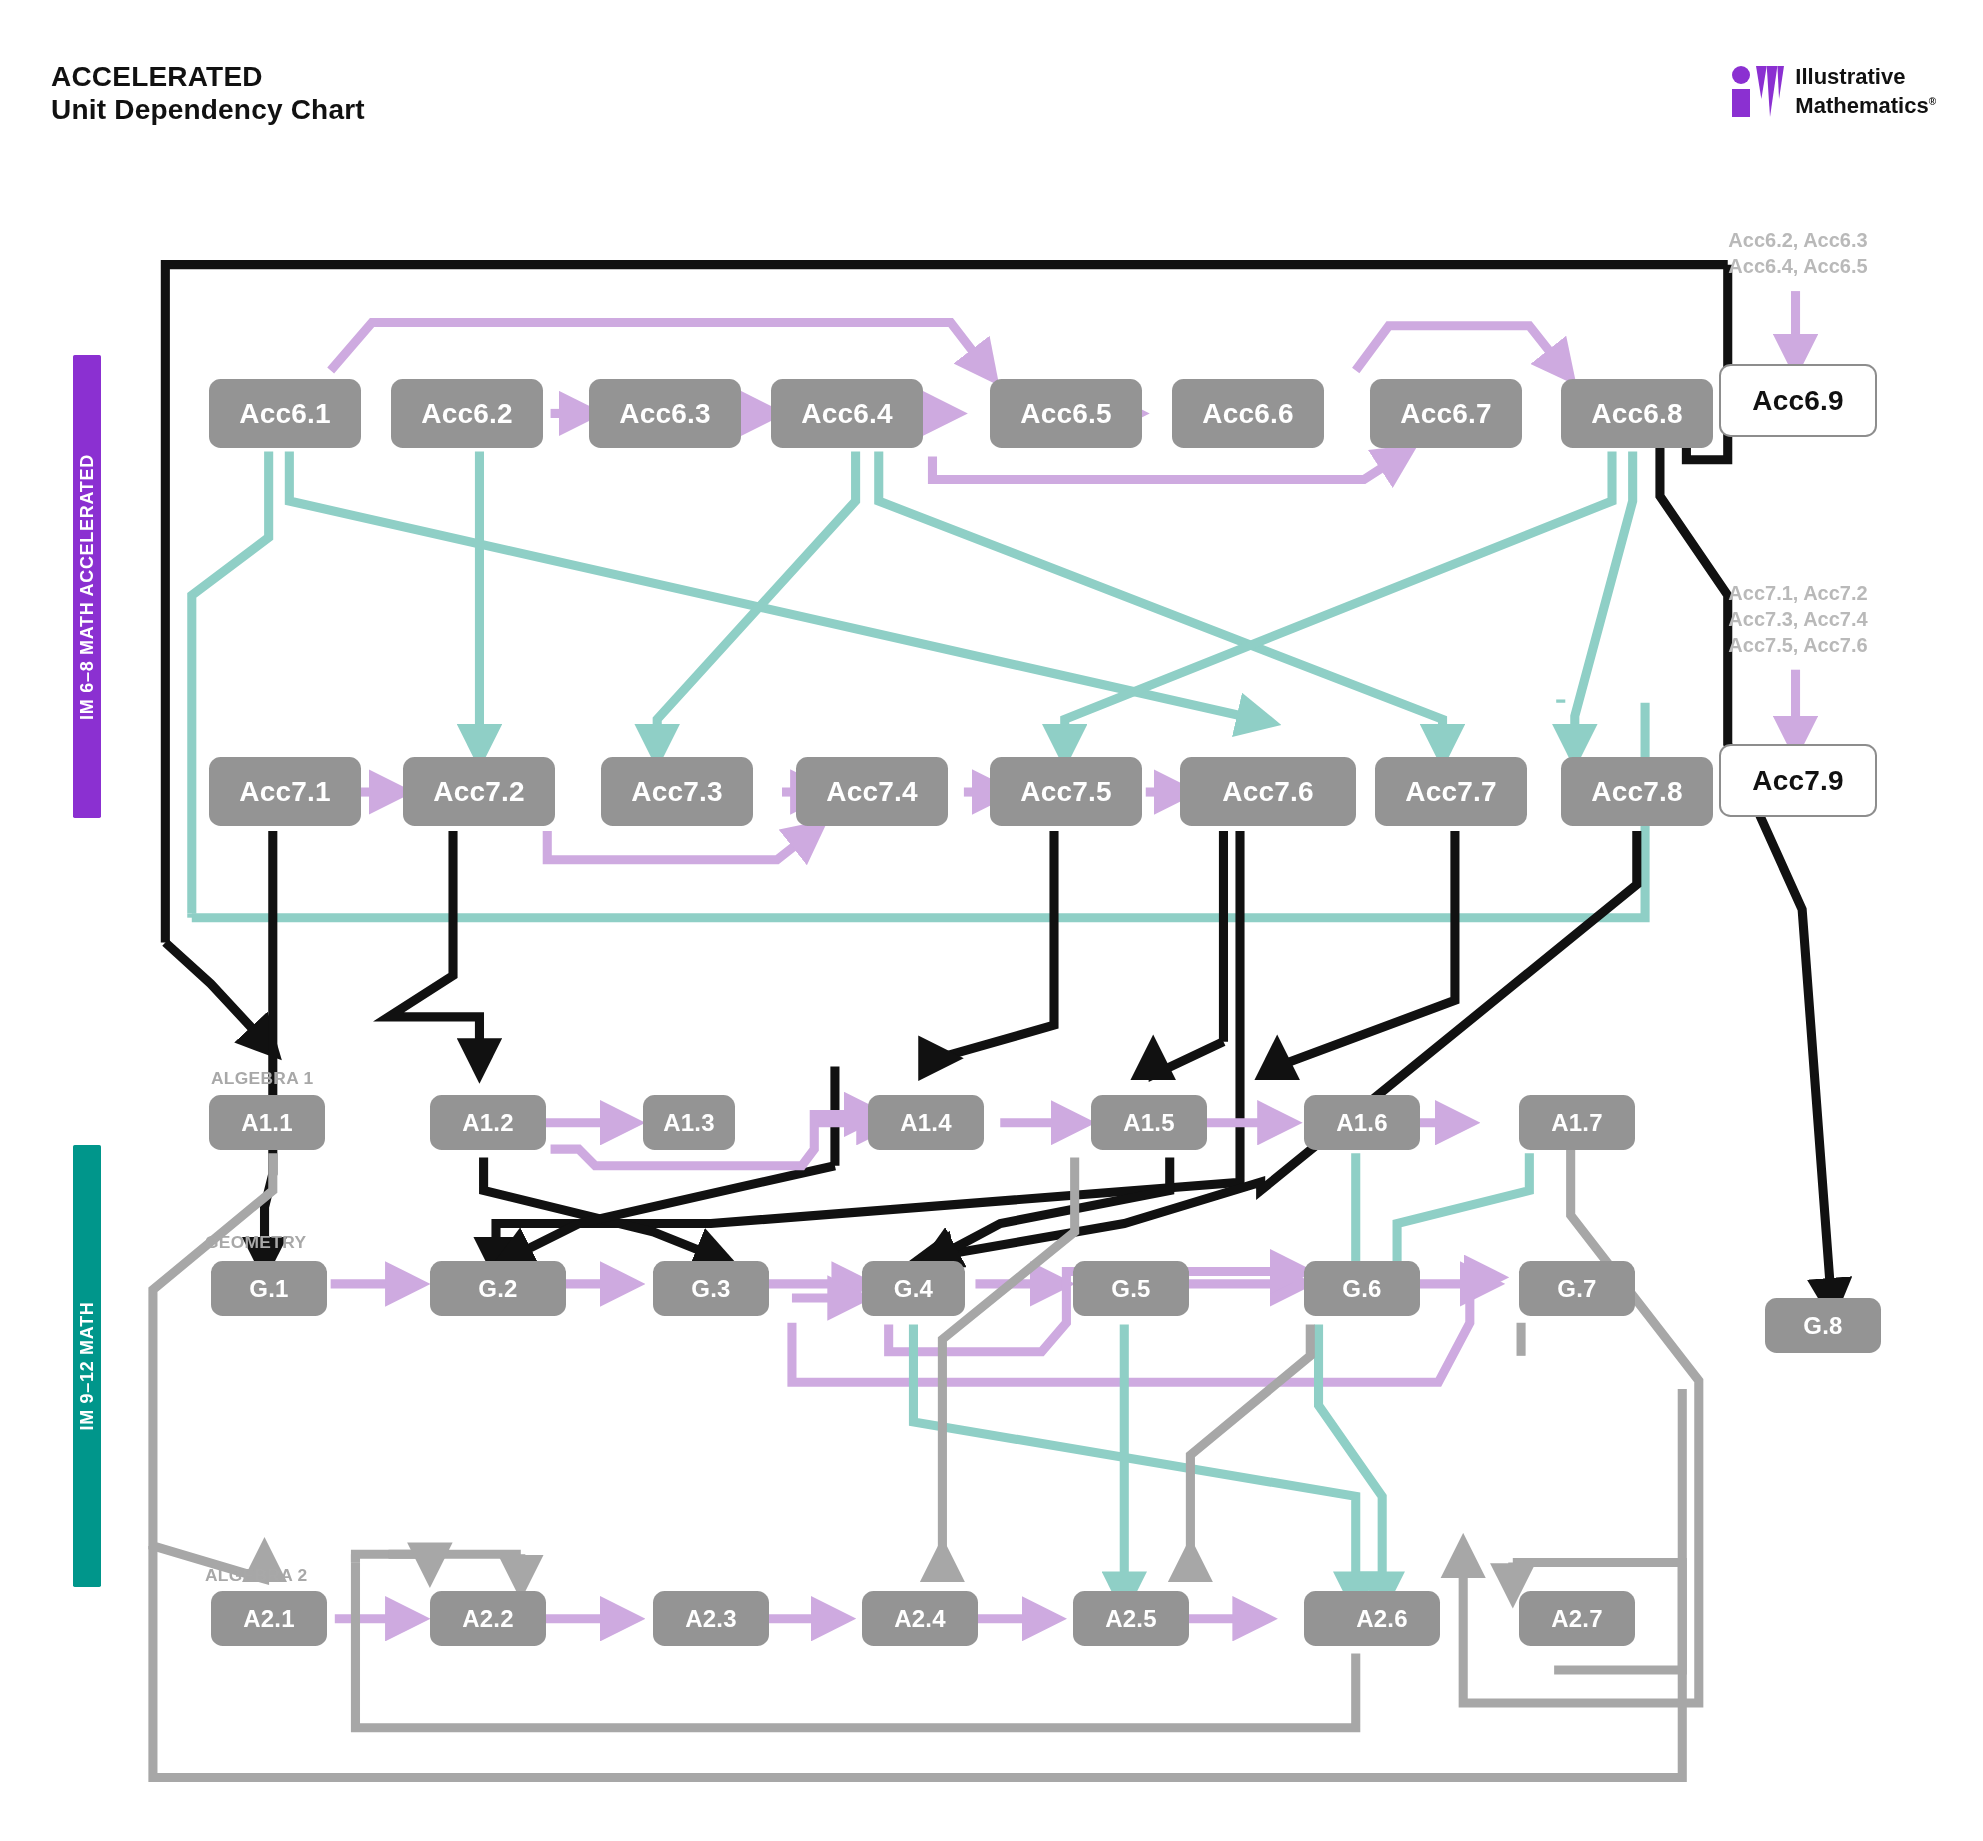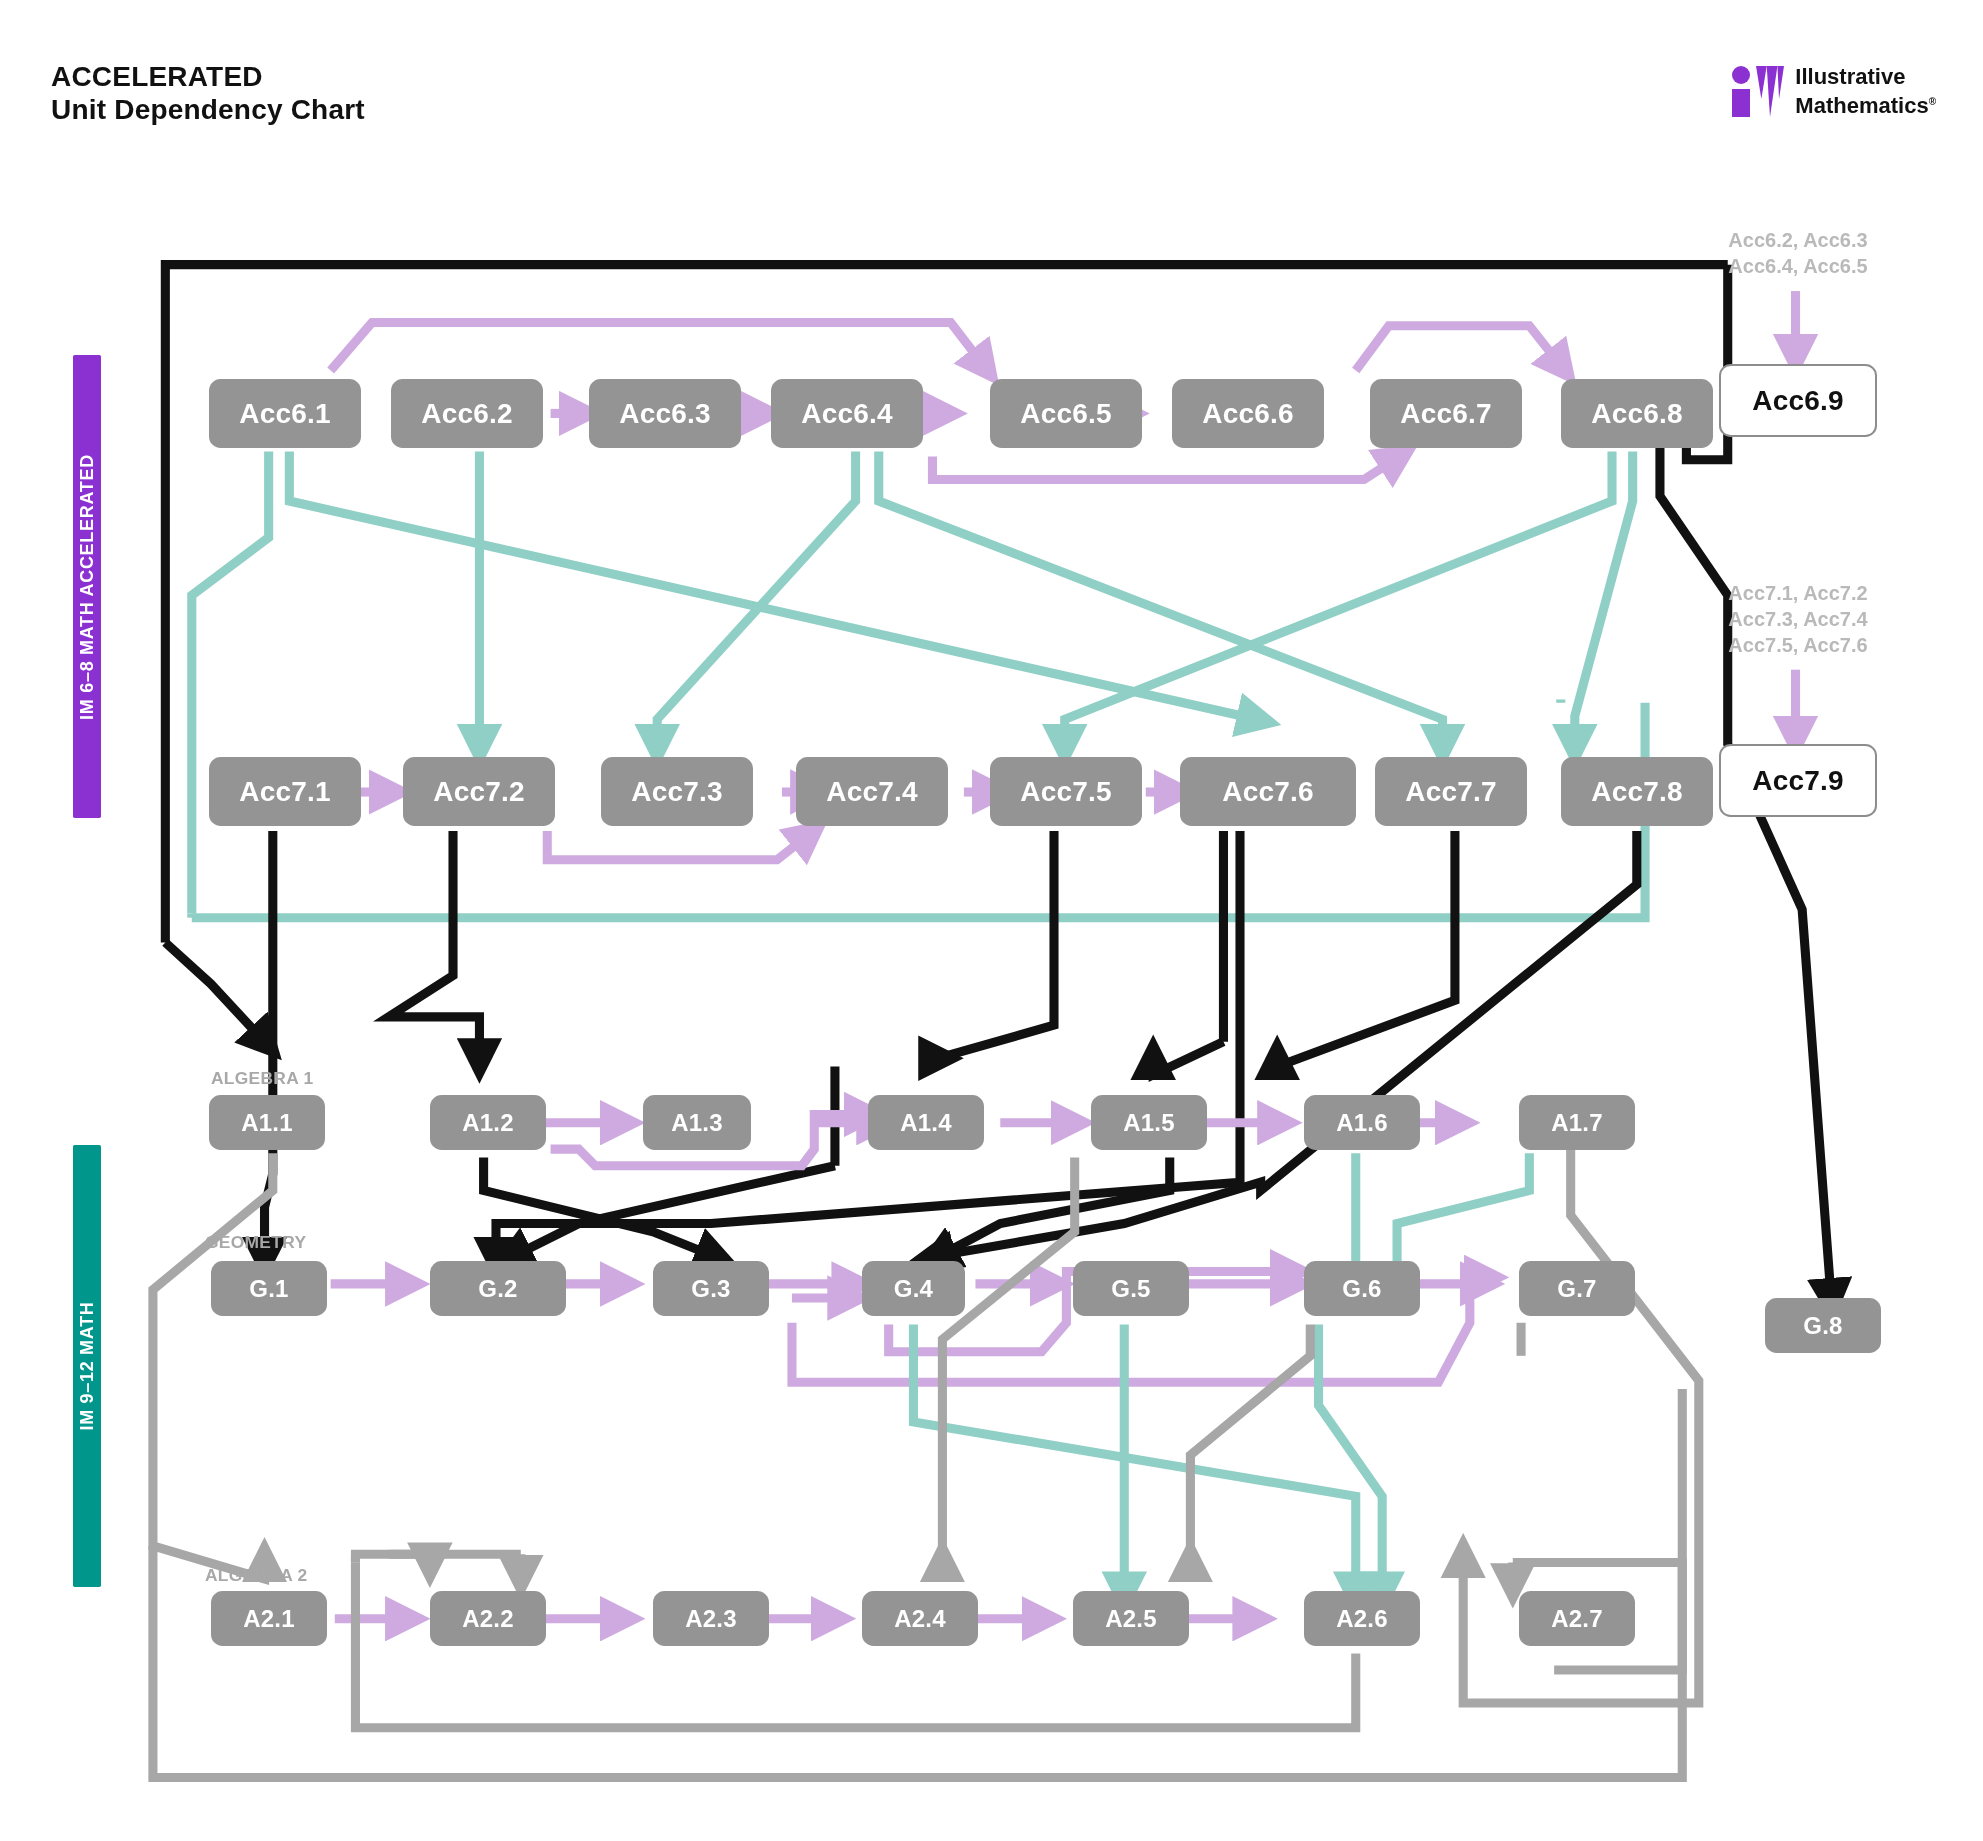--- a/index.html
+++ b/index.html
@@ -247,35 +247,35 @@
 <div class="node acc" style="left:601px;top:757px;width:152px;">Acc7.3</div>
 <div class="node acc" style="left:796px;top:757px;width:152px;">Acc7.4</div>
 <div class="node acc" style="left:990px;top:757px;width:152px;">Acc7.5</div>
 <div class="node acc" style="left:1180px;top:757px;width:176px;">Acc7.6</div>
 <div class="node acc" style="left:1375px;top:757px;width:152px;">Acc7.7</div>
 <div class="node acc" style="left:1561px;top:757px;width:152px;">Acc7.8</div>
 <div class="node acc outline" style="left:1719px;top:744px;width:154px;">Acc7.9</div>
 
 <div class="node hs" style="left:209px;top:1095px;width:116px;">A1.1</div>
 <div class="node hs" style="left:430px;top:1095px;width:116px;">A1.2</div>
-<div class="node hs" style="left:643px;top:1095px;width:108px;">A1.3</div>
+<div class="node hs" style="left:643px;top:1095px;width:92px;">A1.3</div>
 <div class="node hs" style="left:868px;top:1095px;width:116px;">A1.4</div>
 <div class="node hs" style="left:1091px;top:1095px;width:116px;">A1.5</div>
 <div class="node hs" style="left:1304px;top:1095px;width:116px;">A1.6</div>
 <div class="node hs" style="left:1519px;top:1095px;width:116px;">A1.7</div>
 
 <div class="node hs" style="left:211px;top:1261px;width:116px;">G.1</div>
 <div class="node hs" style="left:430px;top:1261px;width:136px;">G.2</div>
 <div class="node hs" style="left:653px;top:1261px;width:116px;">G.3</div>
 <div class="node hs" style="left:862px;top:1261px;width:103px;">G.4</div>
 <div class="node hs" style="left:1073px;top:1261px;width:116px;">G.5</div>
 <div class="node hs" style="left:1304px;top:1261px;width:116px;">G.6</div>
 <div class="node hs" style="left:1519px;top:1261px;width:116px;">G.7</div>
 <div class="node hs" style="left:1765px;top:1298px;width:116px;">G.8</div>
 
 <div class="node hs" style="left:211px;top:1591px;width:116px;">A2.1</div>
 <div class="node hs" style="left:430px;top:1591px;width:116px;">A2.2</div>
 <div class="node hs" style="left:653px;top:1591px;width:116px;">A2.3</div>
 <div class="node hs" style="left:862px;top:1591px;width:116px;">A2.4</div>
 <div class="node hs" style="left:1073px;top:1591px;width:116px;">A2.5</div>
-<div class="node hs" style="left:1304px;top:1591px;width:116px;">A2.6</div>
+<div class="node hs" style="left:1304px;top:1591px;width:116px;padding-left:20px;">A2.6</div>
 <div class="node hs" style="left:1519px;top:1591px;width:116px;">A2.7</div>
 
 
 </body></html>

